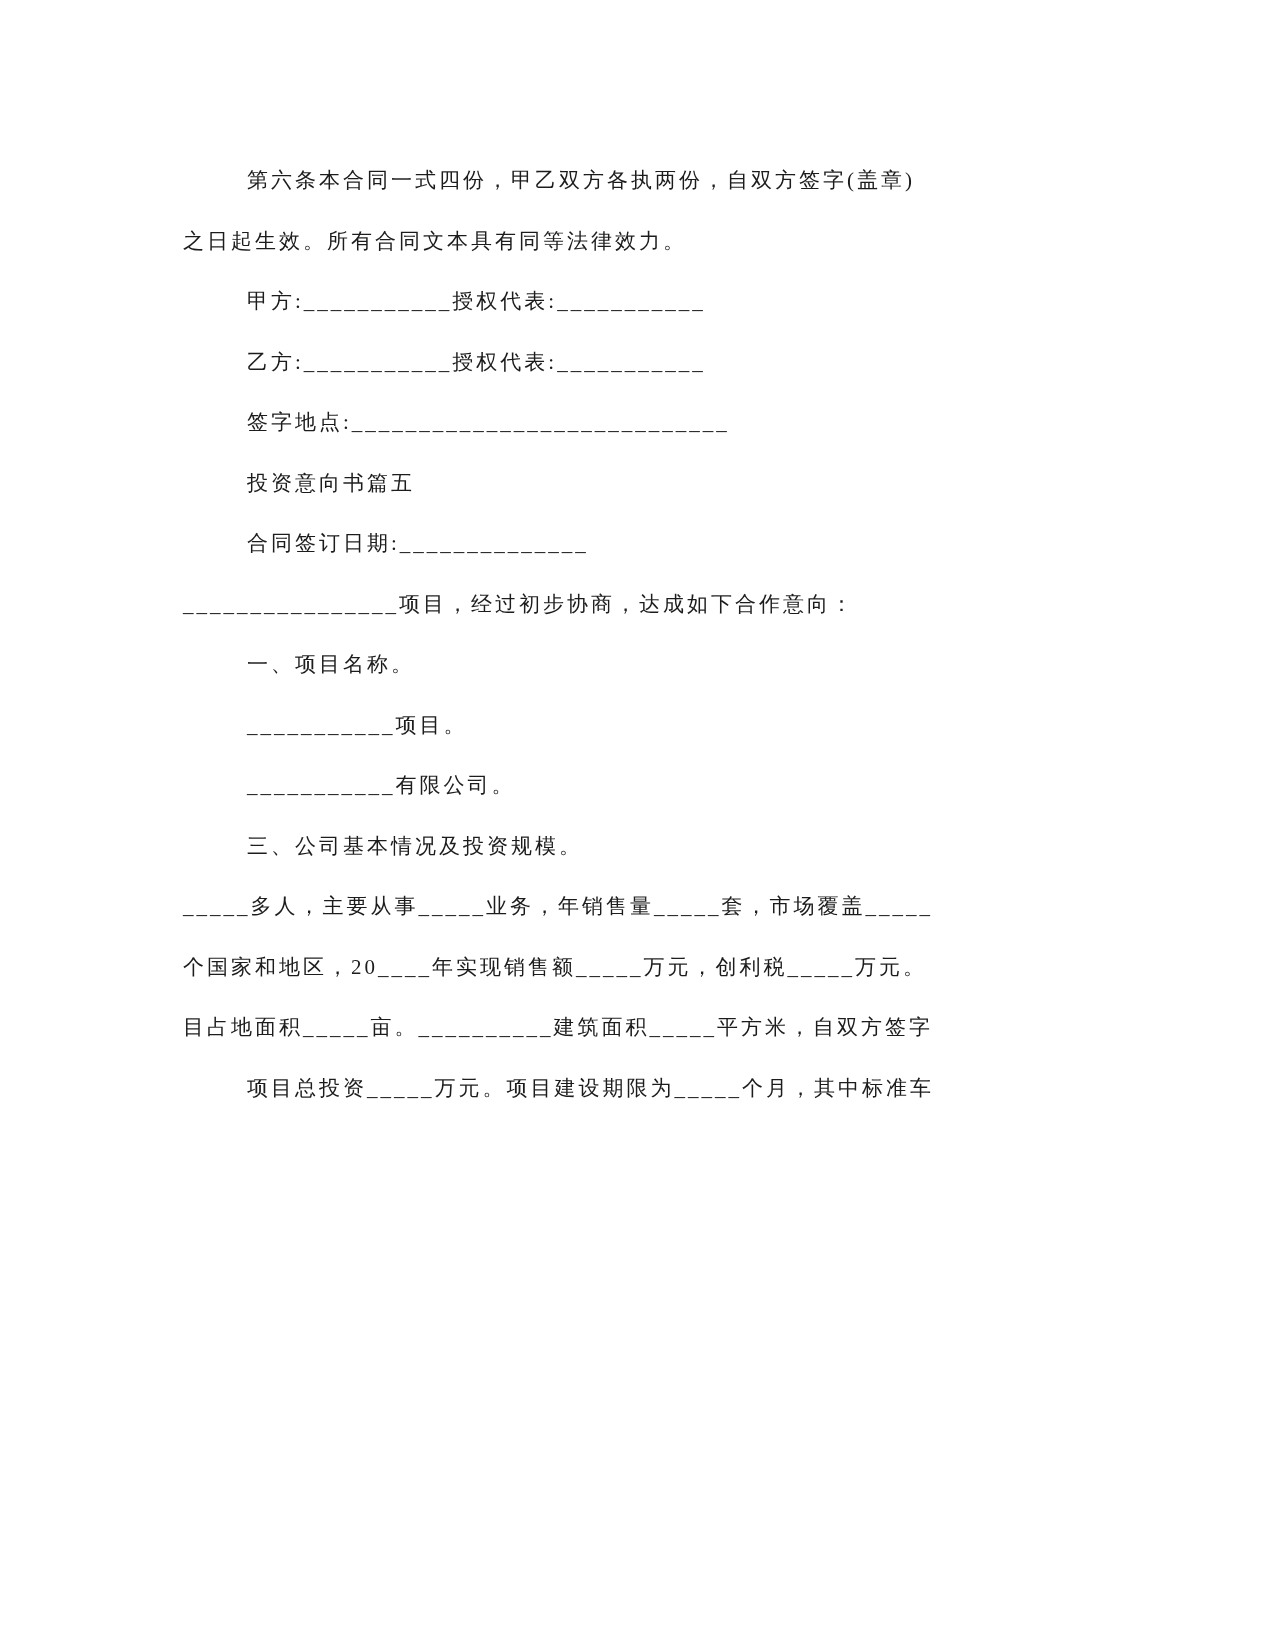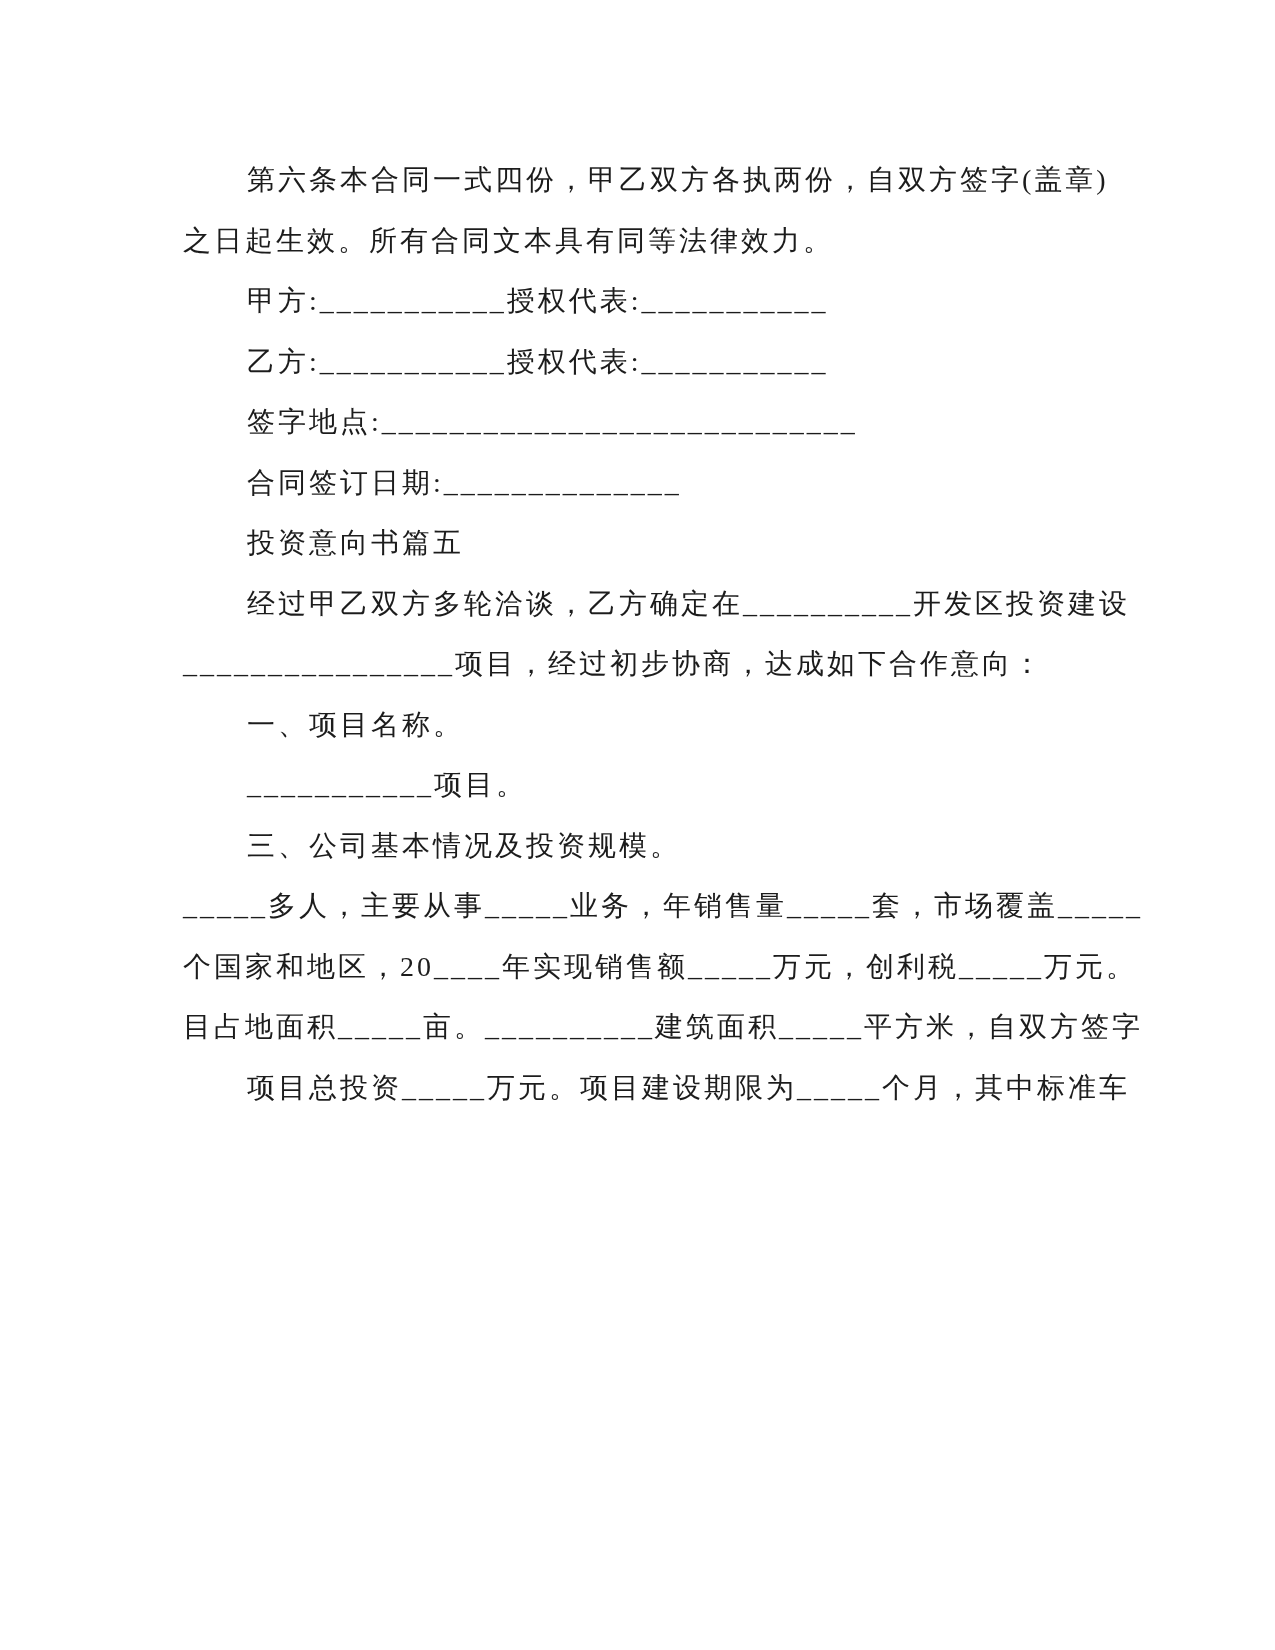--- a/index.html
+++ b/index.html
@@ -18,45 +18,45 @@
   }
   .content {
     position: absolute;
     left: 183px;
     top: 150px;
     width: 925px;
   }
   .line {
     margin: 0;
     padding: 0;
-    font-size: 28px;
+    font-size: 21px;
     line-height: 60.5px;
     letter-spacing: 3px;
     white-space: nowrap;
     font-weight: 300;
   }
   .line.indent {
     padding-left: 64px;
   }
 </style>
 </head>
 <body>
 
 <div class="page">
   <div class="content">
     <p class="line indent">第六条本合同一式四份，甲乙双方各执两份，自双方签字(盖章)</p>
     <p class="line">之日起生效。所有合同文本具有同等法律效力。</p>
     <p class="line indent">甲方:___________授权代表:___________</p>
     <p class="line indent">乙方:___________授权代表:___________</p>
     <p class="line indent">签字地点:____________________________</p>
+    <p class="line indent">投资意向书篇五</p>
     <p class="line indent">合同签订日期:______________</p>
-    <p class="line indent">投资意向书篇五</p>
-    <p class="line indent">经过甲乙双方多轮洽谈，乙方确定在__________开发区投资建设</p>
     <p class="line">________________项目，经过初步协商，达成如下合作意向：</p>
     <p class="line indent">一、项目名称。</p>
     <p class="line indent">___________项目。</p>
+    <p class="line indent">___________有限公司。</p>
     <p class="line indent">三、公司基本情况及投资规模。</p>
     <p class="line">_____多人，主要从事_____业务，年销售量_____套，市场覆盖_____</p>
     <p class="line">个国家和地区，20____年实现销售额_____万元，创利税_____万元。</p>
     <p class="line">目占地面积_____亩。__________建筑面积_____平方米，自双方签字</p>
     <p class="line indent">项目总投资_____万元。项目建设期限为_____个月，其中标准车</p>
   </div>
 </div>
 
 </body></html>

